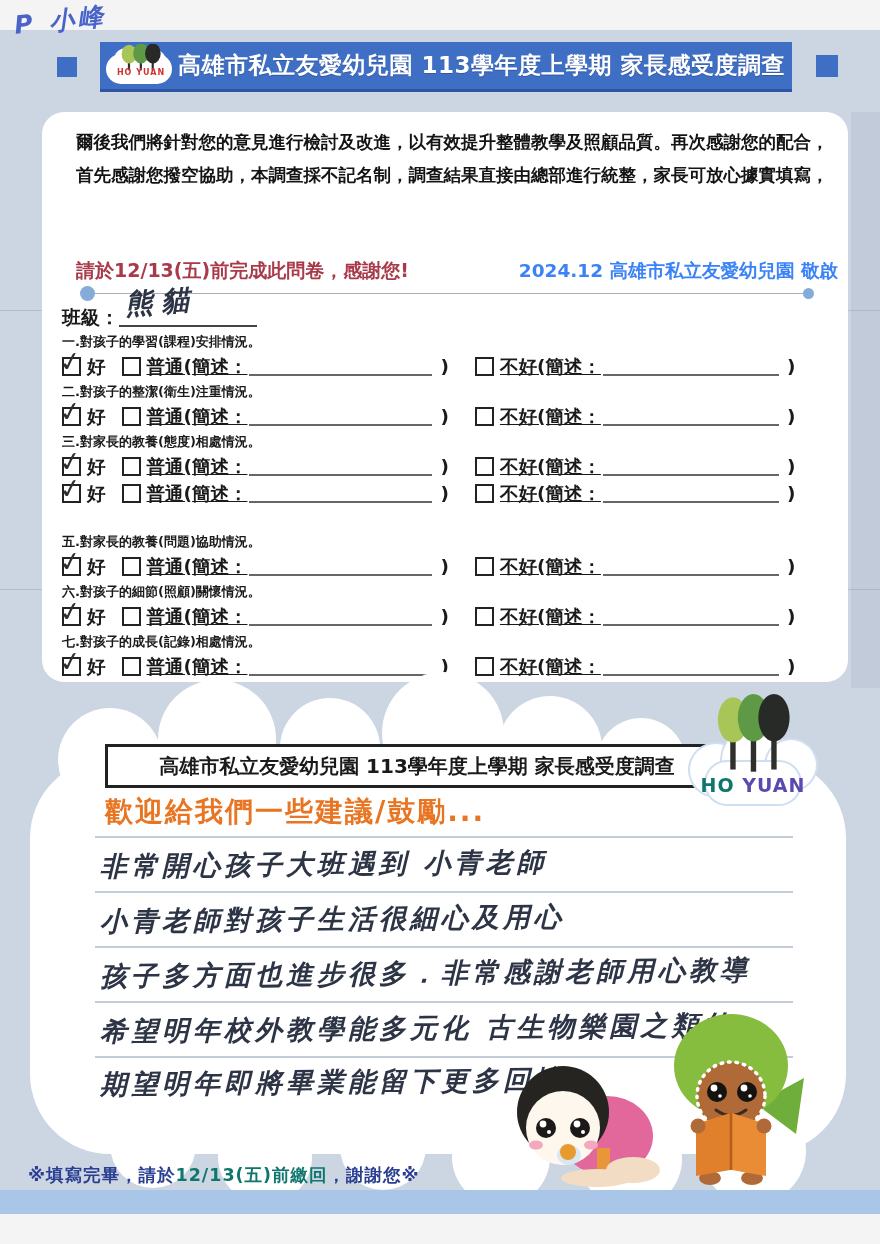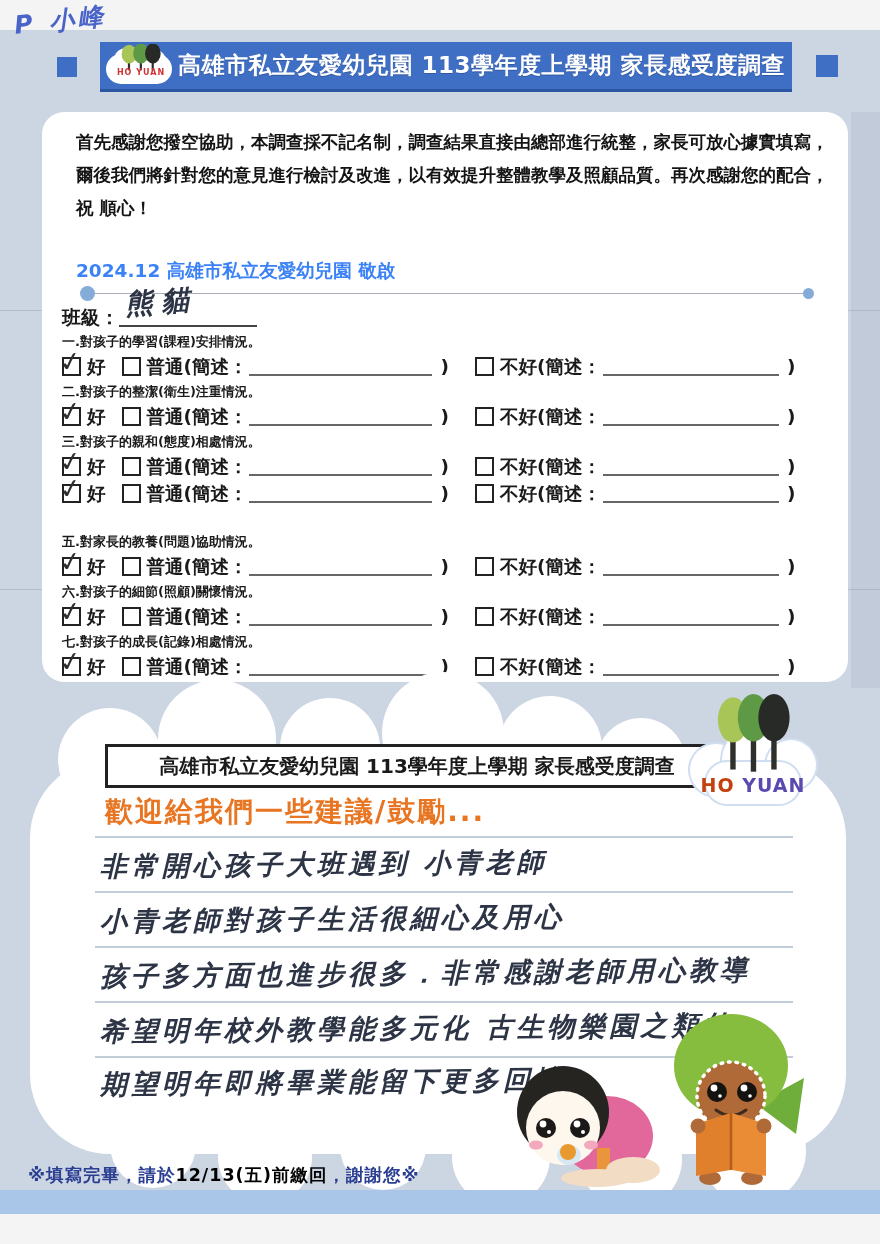--- a/index.html
+++ b/index.html
@@ -47,50 +47,50 @@
 
   .questions{position:absolute;left:20px;top:218px;width:776px;}
   .question{height:50px;}
   .q-text{font-size:13px;font-weight:700;height:23px;line-height:23px;}
   .q-opts{height:27px;display:flex;align-items:center;font-size:18.5px;font-weight:600;}
   .cb{width:15px;height:15px;border:2px solid #222;display:inline-block;position:relative;
       background:#fff;flex:0 0 auto;}
   .cb .tick{position:absolute;left:-5px;top:-13px;font-style:normal;font-size:27px;font-weight:bold;
       color:#2e2e2e;transform:rotate(-10deg);}
   .opt-good{margin:0 16px 0 6px;}
-  .opt-pre{margin:0 2px 0 6px;}
+  .opt-pre{margin:0 2px 0 6px;text-decoration:underline;}
   .blank{display:inline-block;border-bottom:2px solid #666;height:17px;flex:0 0 auto;}
   .blank.normal{width:183px;}
   .blank.bad{width:176px;}
   .close-paren{margin-left:8px;}
   .opt-gap{width:26px;flex:0 0 auto;}
 
   
   .cloud-main{position:absolute;left:30px;top:758px;width:816px;height:396px;background:#fff;border-radius:80px;}
   .bump{position:absolute;background:#fff;border-radius:50%;}
   .sg-title-box{position:absolute;left:105px;top:744px;width:618px;height:38px;border:3px solid #222;
         background:#fff;display:flex;align-items:center;justify-content:center;
         font-size:20px;font-weight:bold;white-space:nowrap;}
   .sg-heading{position:absolute;left:105px;top:793px;font-size:28px;font-weight:900;color:#e87522;
         letter-spacing:2px;}
   .big-logo{position:absolute;left:688px;top:692px;width:130px;height:122px;}
   .big-logo .cl{position:absolute;background:#fff;border-radius:50%;box-shadow:0 0 0 2px #cfdef0;}
   .big-logo svg{position:absolute;left:28px;top:2px;}
   .big-logo .ho-yuan{position:absolute;left:0;top:82px;width:130px;text-align:center;
         font-size:19px;font-weight:bold;letter-spacing:1px;}
-  .big-logo .ho{color:#c2410c;}
+  .big-logo .ho{color:#0f766e;}
   .big-logo .yuan{color:#5a4ab0;}
 
   .rule-line{position:absolute;left:95px;width:698px;height:2px;background:#c3cdd9;}
   .hand-line{position:absolute;left:100px;width:720px;font-size:27px;font-weight:600;color:#2c3445;
         font-style:italic;letter-spacing:4px;transform:rotate(-0.6deg);white-space:nowrap;}
 
   .footer-note{position:absolute;left:28px;top:1163px;font-size:17.5px;font-weight:bold;color:#2b3f92;
         letter-spacing:1px;}
-  .footer-note .red{color:#000000;}
+  .footer-note .red{color:#0f766e;}
   .bottom-bar{position:absolute;left:0;top:1190px;width:880px;height:24px;background:#a9c6e8;}
 </style>
 </head>
 <body>
 
 <div class="page">
   <div class="scan-bg"></div>
   <div class="right-strip"></div>
   <div class="fold-line" style="top:310px;"></div>
   <div class="fold-line" style="top:589px;"></div>
@@ -112,26 +112,26 @@
         <ellipse cx="35" cy="15" rx="12.5" ry="16" fill="#5e9a46"></ellipse>
         <ellipse cx="54" cy="15" rx="12.5" ry="16" fill="#272a26"></ellipse>
       </svg>
       <div class="mini-ho">HO YUAN</div>
     </div>
     <div class="banner-title">高雄市私立友愛幼兒園 113學年度上學期 家長感受度調查</div>
   </div>
 
   <div class="card">
     <div class="intro">
+      <div>爾後我們將針對您的意見進行檢討及改進，以有效提升整體教學及照顧品質。再次感謝您的配合，</div>
       <div>首先感謝您撥空協助，本調查採不記名制，調查結果直接由總部進行統整，家長可放心據實填寫，</div>
-      <div>爾後我們將針對您的意見進行檢討及改進，以有效提升整體教學及照顧品質。再次感謝您的配合，</div>
-      <div>祝 順心！</div>
     </div>
 
     <div class="deadline-row">
+      <span class="deadline-notice">請於12/13(五)前完成此問卷，感謝您!</span>
       <span class="deadline-signoff">2024.12 高雄市私立友愛幼兒園 敬啟</span>
     </div>
 
     <div class="divider">
       <span class="dot-l"></span>
       <span class="dot-r"></span>
     </div>
 
     <div class="class-row">
       <span>班級：</span><span class="class-blank"><span class="class-hand">熊貓</span></span>
@@ -171,21 +171,21 @@
             <span class="close-paren">)</span>
             <span class="opt-gap"></span>
             <span class="cb"></span>
             <span class="opt-pre">不好(簡述：</span>
             <span class="blank bad"></span>
             <span class="close-paren">)</span>
         </div>
       </div>
 
       <div class="question">
-        <div class="q-text">三.對孩子的親和(態度)相處情況。</div>
+        <div class="q-text">三.對家長的教養(態度)相處情況。</div>
         <div class="q-opts">
           <span class="cb">
               <i class="tick">✓</i>
             </span>
             <span class="opt-good">好</span>
             <span class="cb"></span>
             <span class="opt-pre">普通(簡述：</span>
             <span class="blank normal"></span>
             <span class="close-paren">)</span>
             <span class="opt-gap"></span>

